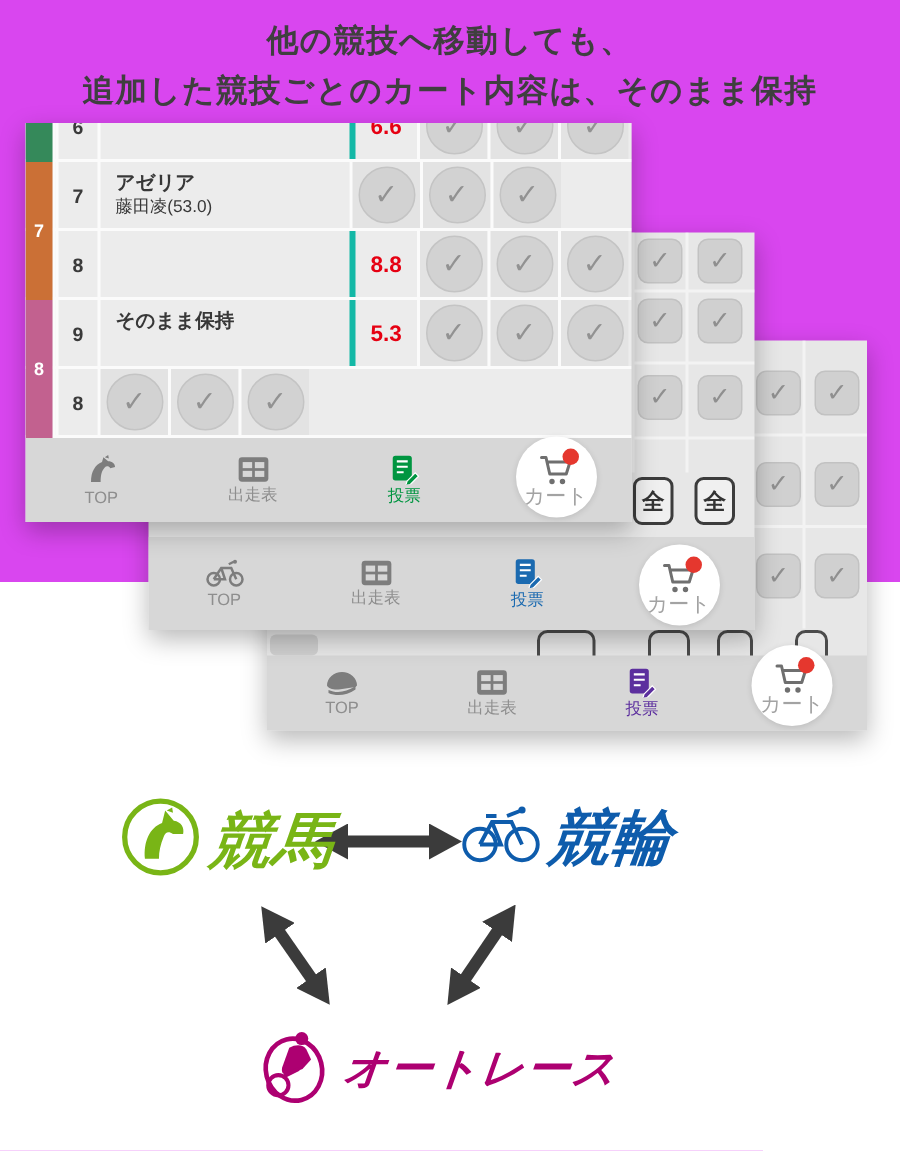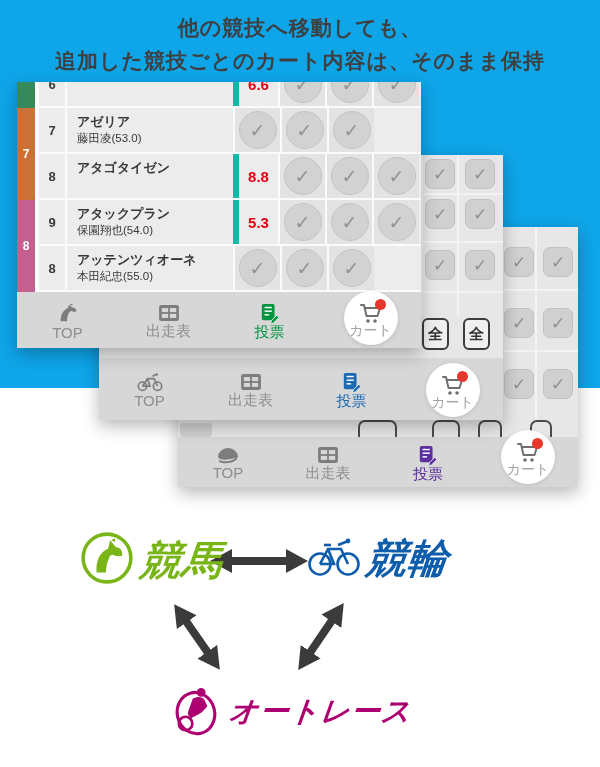--- a/index.html
+++ b/index.html
@@ -4,60 +4,60 @@
 <style>
   html,body{margin:0;padding:0;}
   body{
     width:600px;height:767px;position:relative;background:#ffffff;
     font-family:"Liberation Sans","DejaVu Sans",sans-serif;
     overflow:hidden;
   }
   *{box-sizing:border-box;}
 
   
-  .hero{position:absolute;left:0;top:0;width:600px;height:388px;background:#0ea5e9;}
+  .hero{position:absolute;left:0;top:0;width:600px;height:388px;background:#d946ef;}
   .headline{position:absolute;top:11px;left:0;width:600px;text-align:center;
     font-weight:bold;font-size:21px;line-height:33px;color:#3f3f3f;letter-spacing:1px;}
 
   
   .screen{position:absolute;box-shadow:0 6px 16px rgba(0,0,0,.28);}
   #screen-keiba{left:17px;top:82px;width:404px;height:266px;z-index:3;background:#ececec;overflow:hidden;}
   #screen-keirin{left:99px;top:155px;width:404px;height:265px;z-index:2;background:#e7e7e7;overflow:hidden;}
   #screen-autorace{left:178px;top:227px;width:400px;height:260px;z-index:1;background:#e7e7e7;overflow:hidden;}
 
   
   .table{position:absolute;left:0;top:-20px;width:404px;}
   .row{display:flex;height:46px;background:#ececec;border-bottom:2px solid #fbfbfb;padding-left:20px;}
   .c-no{width:28px;display:flex;align-items:center;justify-content:center;
     font-size:13px;font-weight:bold;color:#3a3a3a;border-left:2px solid #fbfbfb;}
   .c-name{width:168px;padding:5px 0 0 10px;border-left:2px solid #fbfbfb;overflow:hidden;}
   .hname{font-size:13px;font-weight:bold;color:#383838;line-height:17px;white-space:nowrap;}
   .hjockey{font-size:11.5px;color:#383838;line-height:16px;white-space:nowrap;}
   .c-odds{width:45px;display:flex;align-items:center;justify-content:center;
-    font-size:15px;font-weight:bold;border-left:6px solid #14b8a6;}
+    font-size:15px;font-weight:bold;border-left:4px solid #14b8a6;}
   .c-chk{width:47px;display:flex;align-items:center;justify-content:center;
     background:#e3e3e3;border-left:2px solid #fbfbfb;}
   .chk-circle{width:38px;height:38px;border-radius:50%;background:#d2d2d2;border:1px solid #c4c4c4;
     color:#929292;font-size:19px;font-weight:bold;display:flex;align-items:center;justify-content:center;}
   .bracket-strip{position:absolute;left:0;top:0;width:20px;height:230px;border-right:2px solid #fbfbfb;}
   .bk{position:absolute;left:0;width:18px;display:flex;align-items:center;justify-content:center;
     color:#ffffff;font-size:12px;font-weight:bold;}
   .bk-6{top:0;height:46px;}
   .bk-7{top:46px;height:92px;}
   .bk-8{top:138px;height:92px;}
 
   
   .navbar{position:absolute;left:0;right:0;bottom:0;background:#d7d7d7;display:flex;}
   #screen-keiba .navbar{height:56px;}
   #screen-keirin .navbar{height:62px;}
   #screen-autorace .navbar{height:50px;}
   .nav-item{flex:1;display:flex;flex-direction:column;align-items:center;justify-content:center;
     gap:3px;color:#8e8e8e;position:relative;}
   .nav-item svg{display:block;}
-  .nlabel{font-size:15px;line-height:11px;}
+  .nlabel{font-size:11px;line-height:11px;}
   .cart-circle{position:absolute;left:50%;bottom:3px;transform:translateX(-50%);
     width:54px;height:54px;border-radius:50%;background:#ffffff;
     display:flex;flex-direction:column;align-items:center;justify-content:center;gap:1px;
     box-shadow:0 1px 4px rgba(0,0,0,.12);}
   .cart-wrap{position:relative;width:24px;height:22px;}
   .cart-badge{position:absolute;right:-3px;top:-3px;width:11px;height:11px;border-radius:50%;background:#e5372e;}
   .cart-label{font-size:14px;color:#a3a3a3;line-height:10px;}
 
   
   .tile{position:absolute;width:30px;height:30px;border-radius:7px;background:#d0d0d0;
@@ -311,21 +311,20 @@
         <div class="c-chk">
             <span class="chk-circle">
               <span>✓</span>
             </span>
           </div>
       </div>
 
       <div class="row">
         <div class="c-no">8</div>
         <div class="c-name">
-          <div class="hname">アタゴタイゼン</div>
         </div>
         <div class="c-odds">
             <span style="color:#e60012">8.8</span>
           </div>
         <div class="c-chk">
             <span class="chk-circle">
               <span>✓</span>
             </span>
           </div>
         <div class="c-chk">
@@ -336,22 +335,21 @@
         <div class="c-chk">
             <span class="chk-circle">
               <span>✓</span>
             </span>
           </div>
       </div>
 
       <div class="row">
         <div class="c-no">9</div>
         <div class="c-name">
-          <div class="hname">アタックプラン</div>
-          <div class="hjockey">保園翔也(54.0)</div>
+          <div class="hname">そのまま保持</div>
         </div>
         <div class="c-odds">
             <span style="color:#e60012">5.3</span>
           </div>
         <div class="c-chk">
             <span class="chk-circle">
               <span>✓</span>
             </span>
           </div>
         <div class="c-chk">
@@ -361,24 +359,20 @@
           </div>
         <div class="c-chk">
             <span class="chk-circle">
               <span>✓</span>
             </span>
           </div>
       </div>
 
       <div class="row">
         <div class="c-no">8</div>
-        <div class="c-name">
-          <div class="hname">アッテンツィオーネ</div>
-          <div class="hjockey">本田紀忠(55.0)</div>
-        </div>
         <div class="c-chk">
             <span class="chk-circle">
               <span>✓</span>
             </span>
           </div>
         <div class="c-chk">
             <span class="chk-circle">
               <span>✓</span>
             </span>
           </div>

